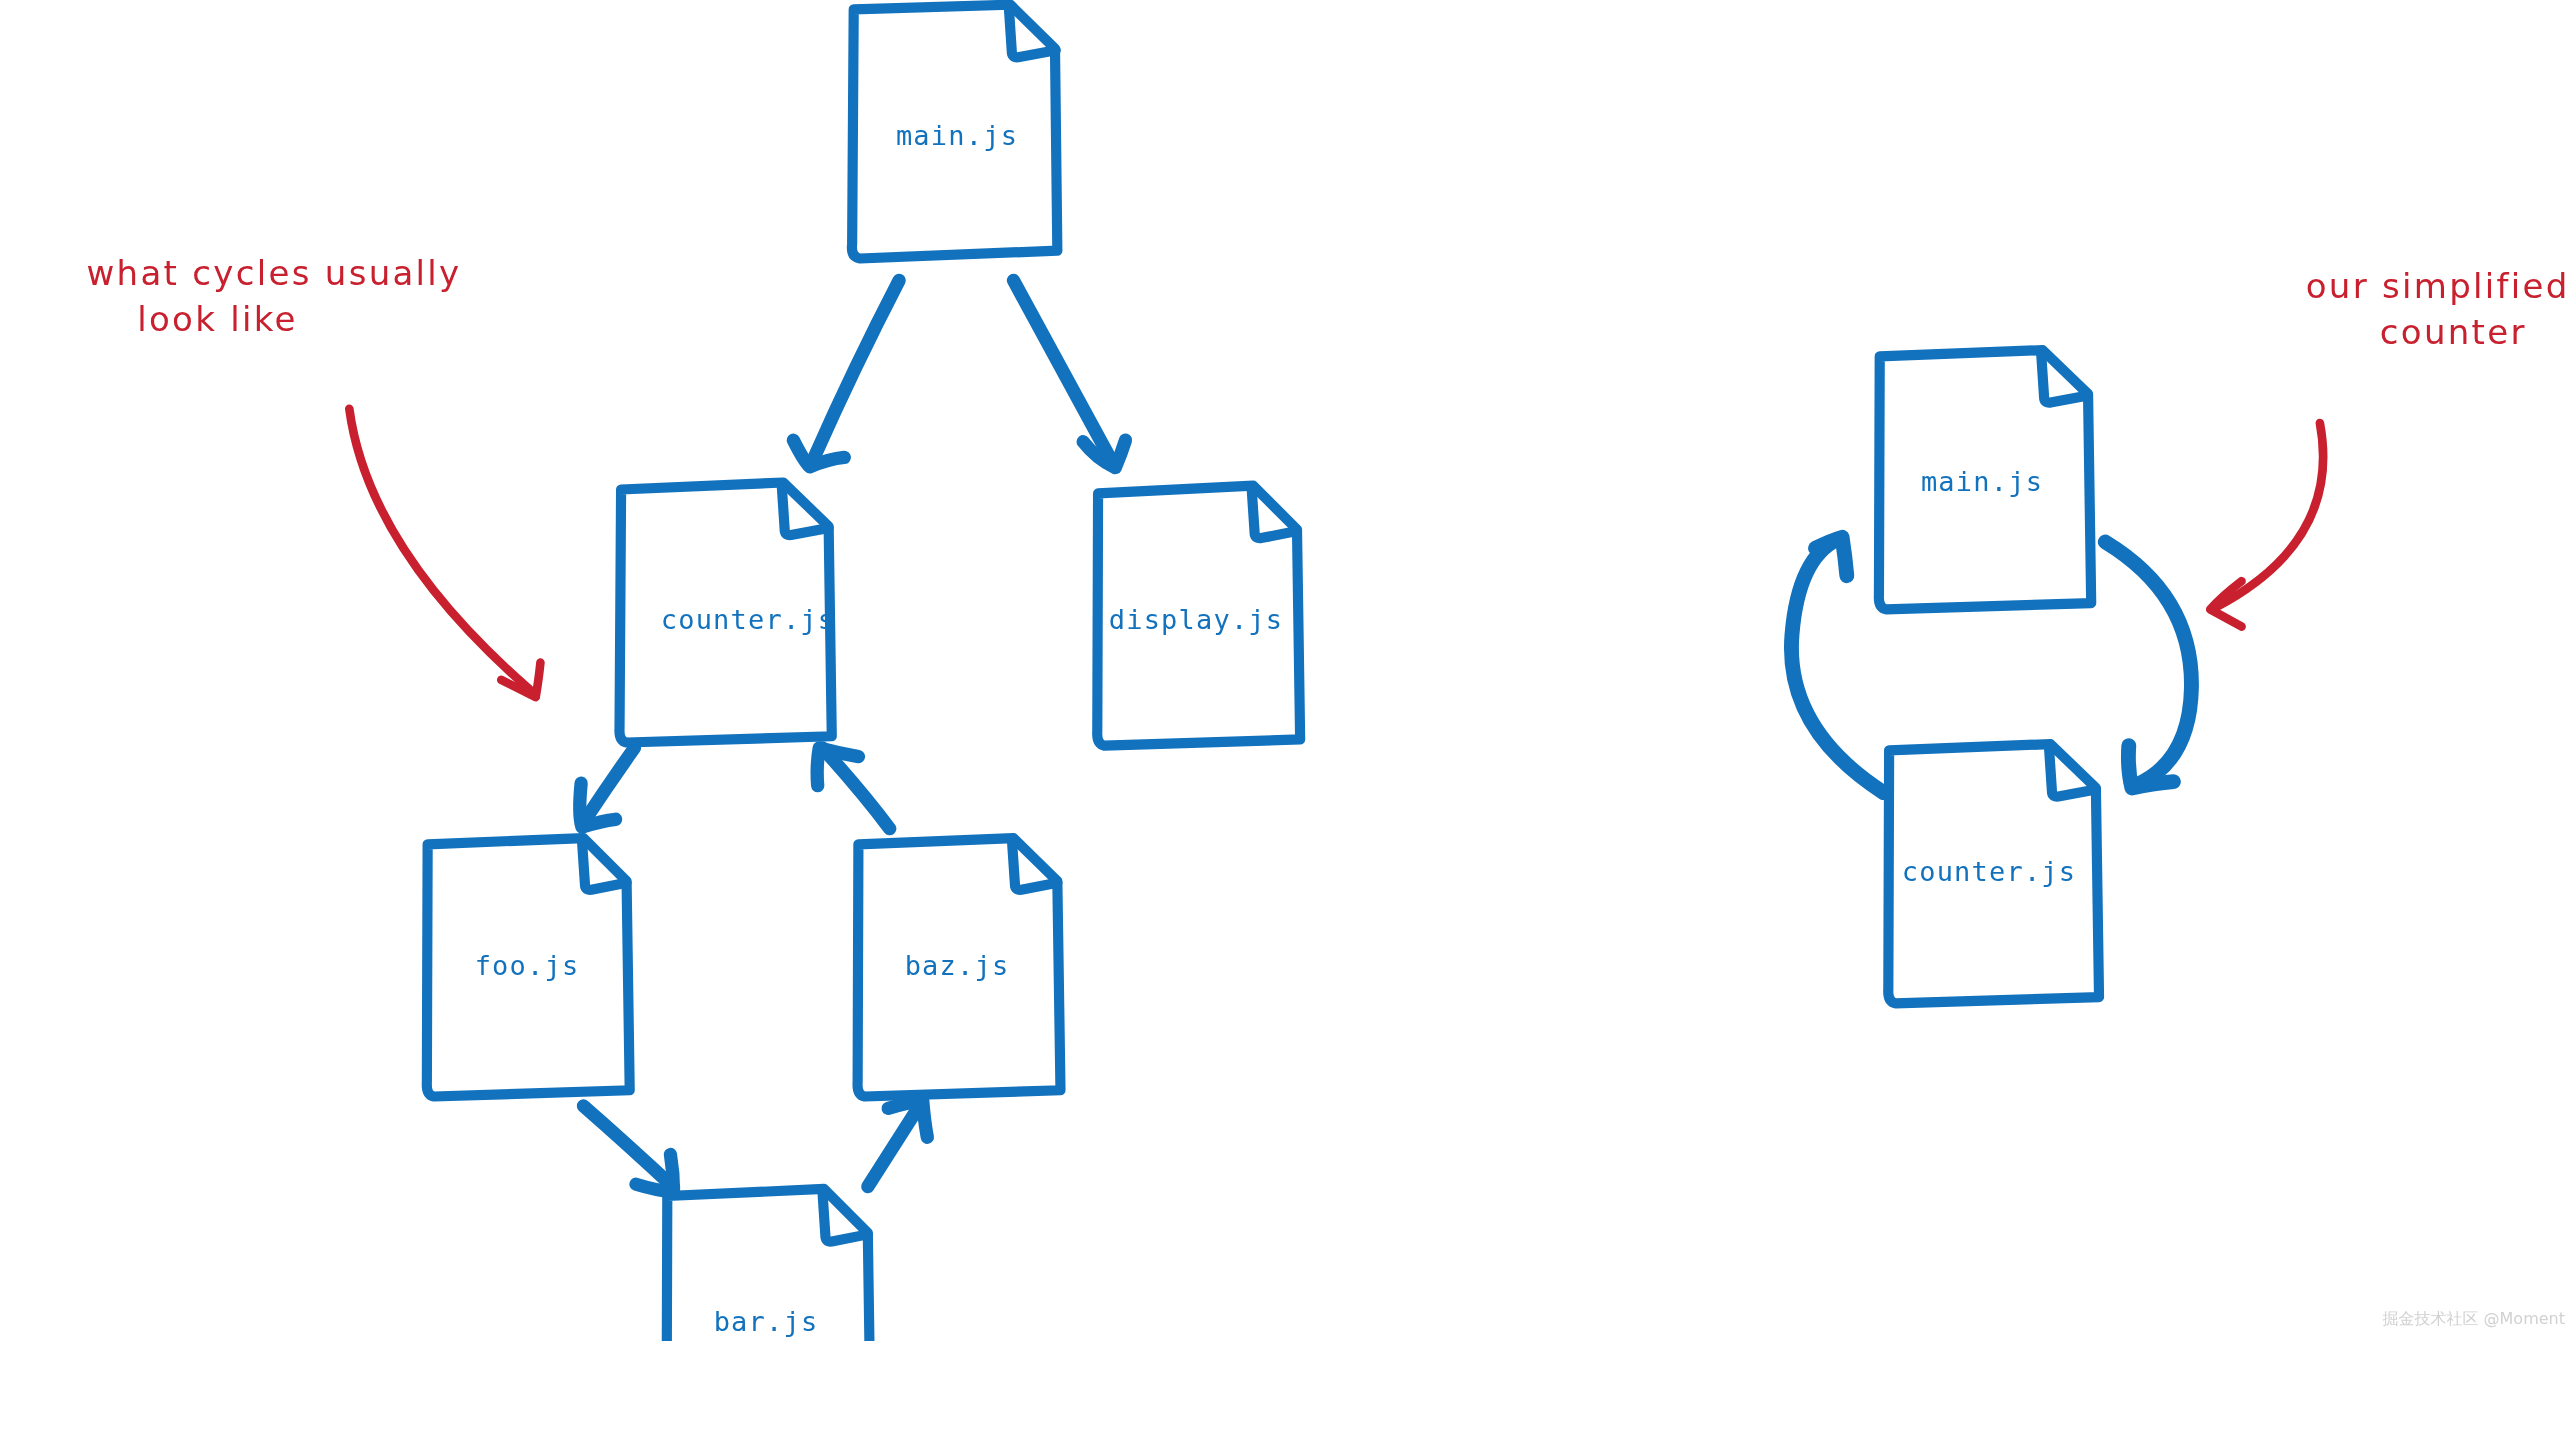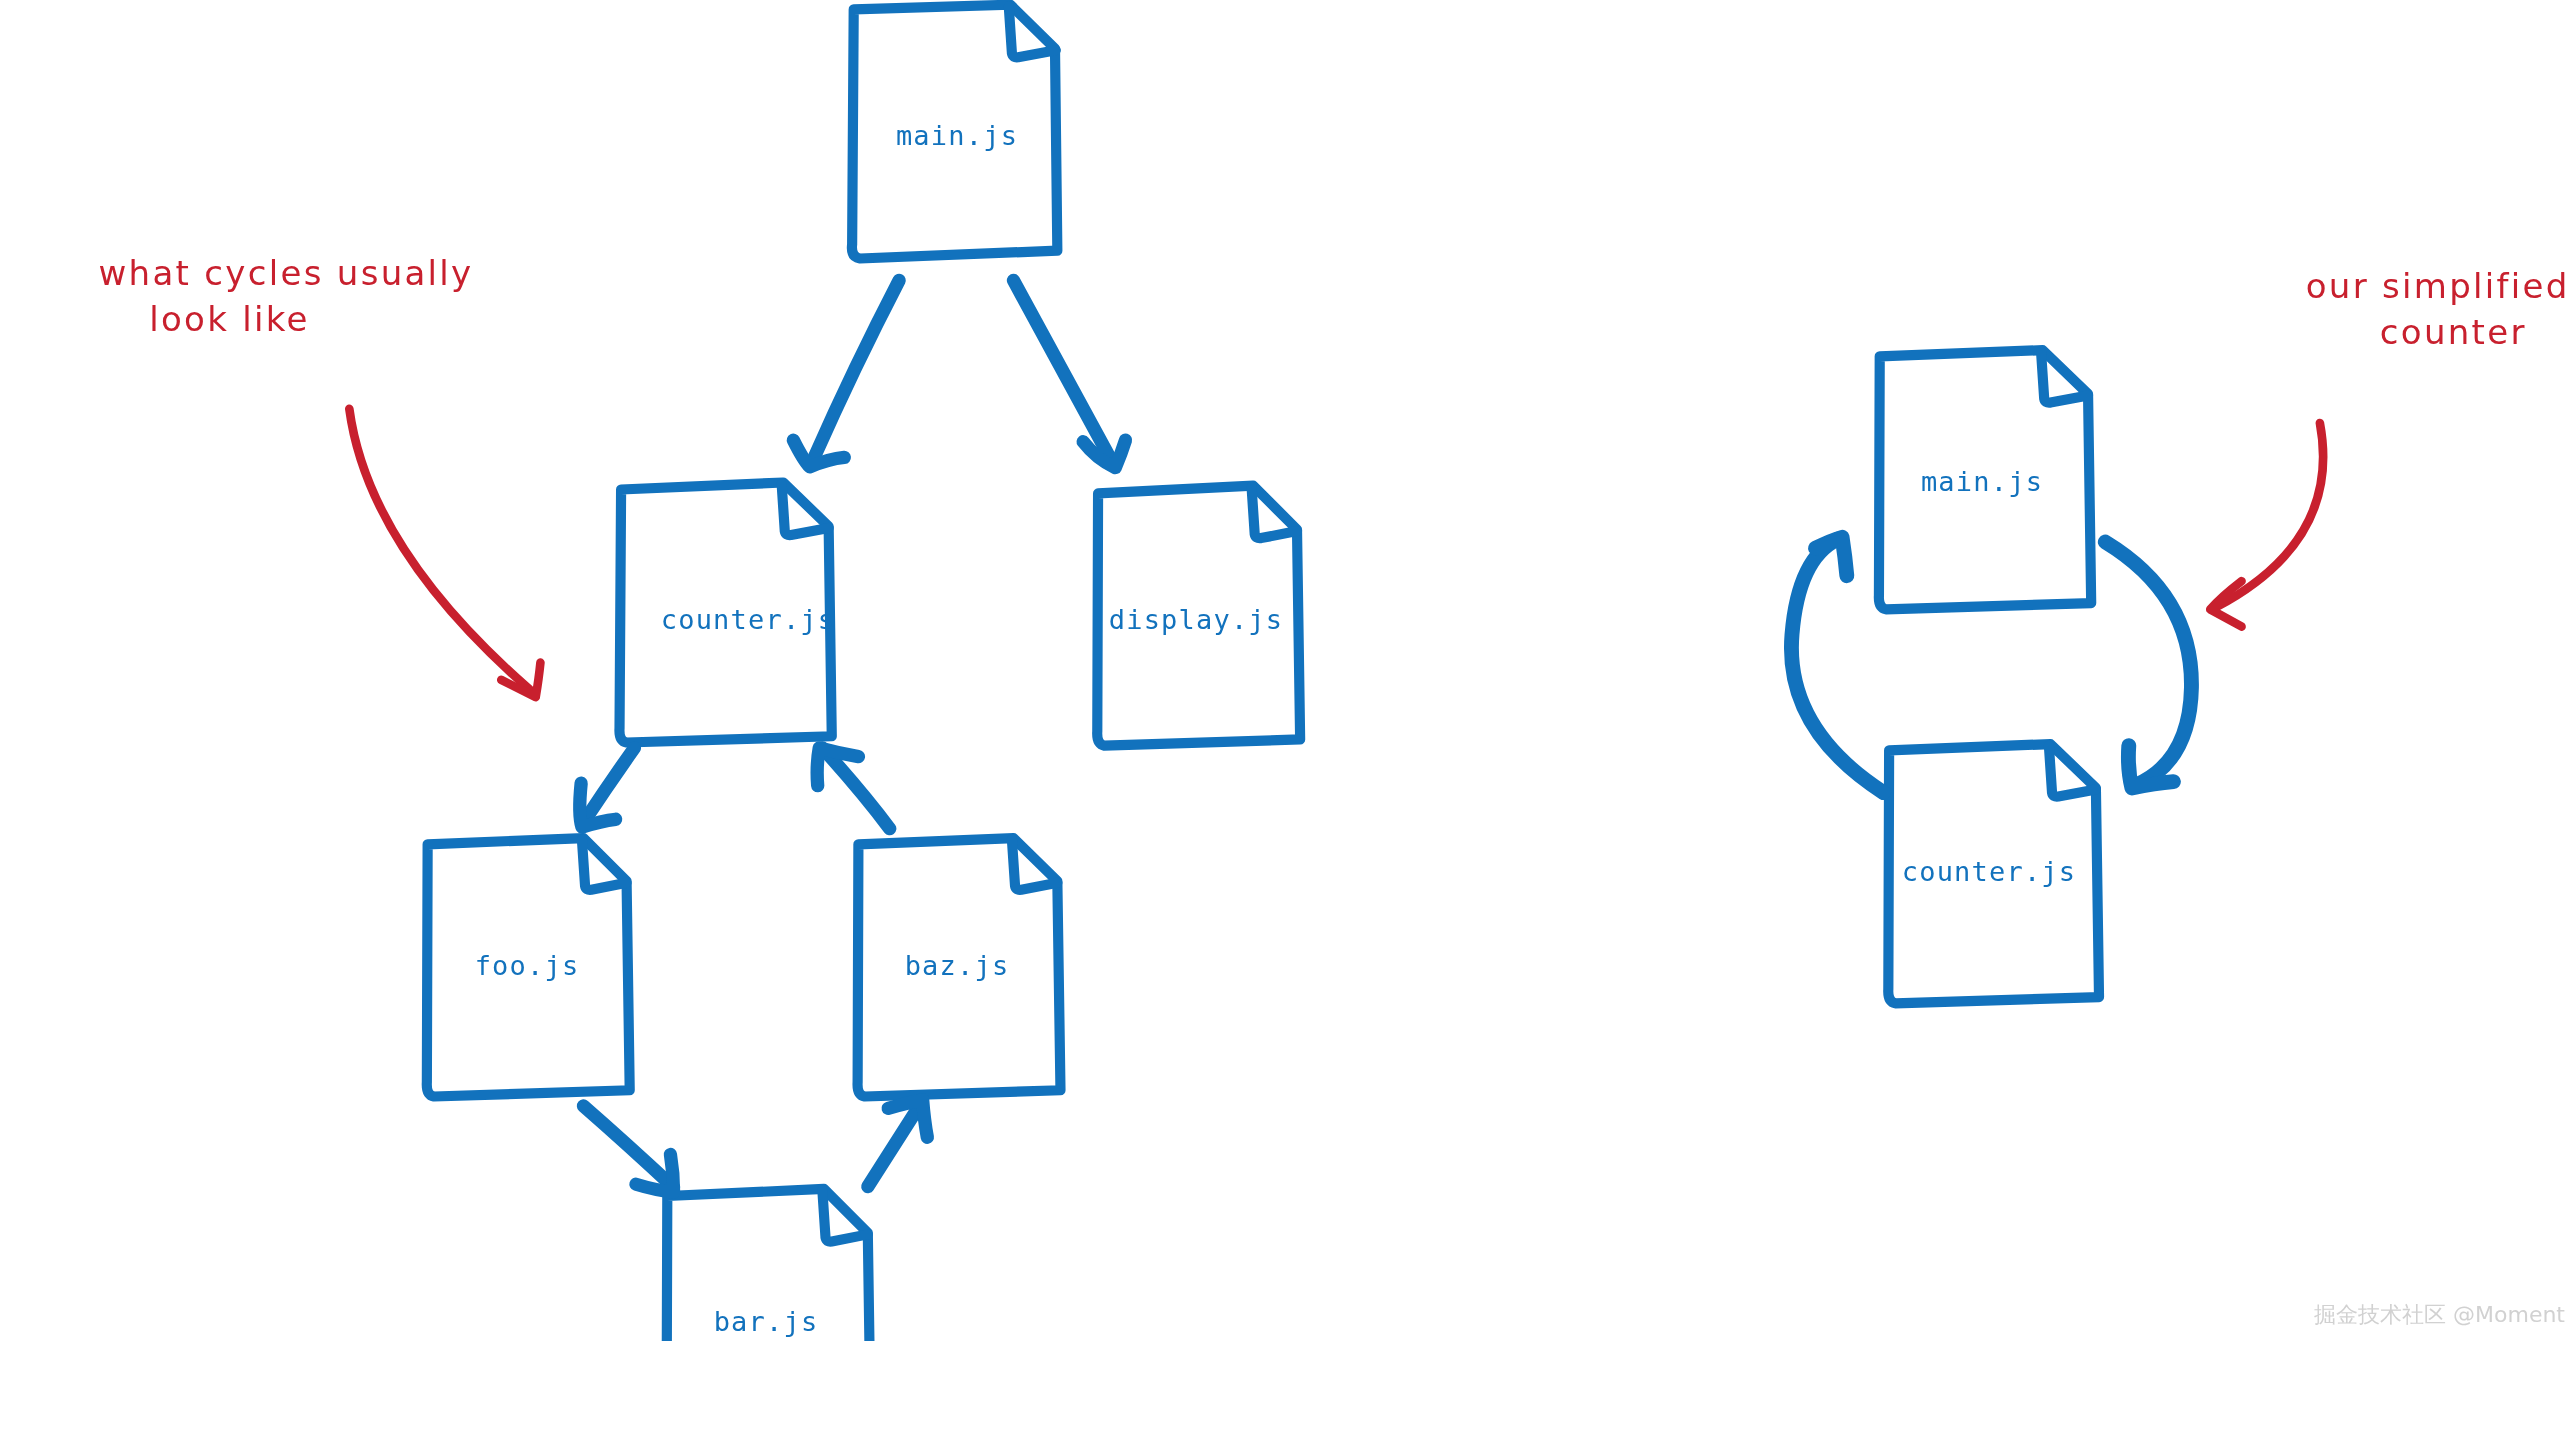--- a/index.html
+++ b/index.html
@@ -39,38 +39,37 @@
     font-size: 34px;
     letter-spacing: 2.3px;
     line-height: 1.35;
     white-space: nowrap;
   }
   #annotation-left {
     left: 0px;
     top: 251px;
     text-align: center;
     width: 548px;
-    margin-left: 12px;
   }
   #annotation-right {
     right: 6.3px;
     top: 264px;
     text-align: right;
     width: 501px;
   }
   .ann-line { display: block; }
   #annotation-left .ann-line-2 { text-align: center; padding-right: 149px; padding-left: 36px; }
   #annotation-right .ann-line-2 { text-align: right; padding-right: 43px; }
   #watermark {
     position: absolute;
     right: 11px;
     bottom: 11px;
     color: #c9c9c9;
     font-family: "DejaVu Sans", sans-serif;
-    font-size: 22px;
+    font-size: 16px;
     white-space: nowrap;
     opacity: 0.85;
   }
 </style>
 </head>
 <body>
 
 <div id="canvas">
 
   <svg id="sketch" viewBox="0 0 3289 1850">

